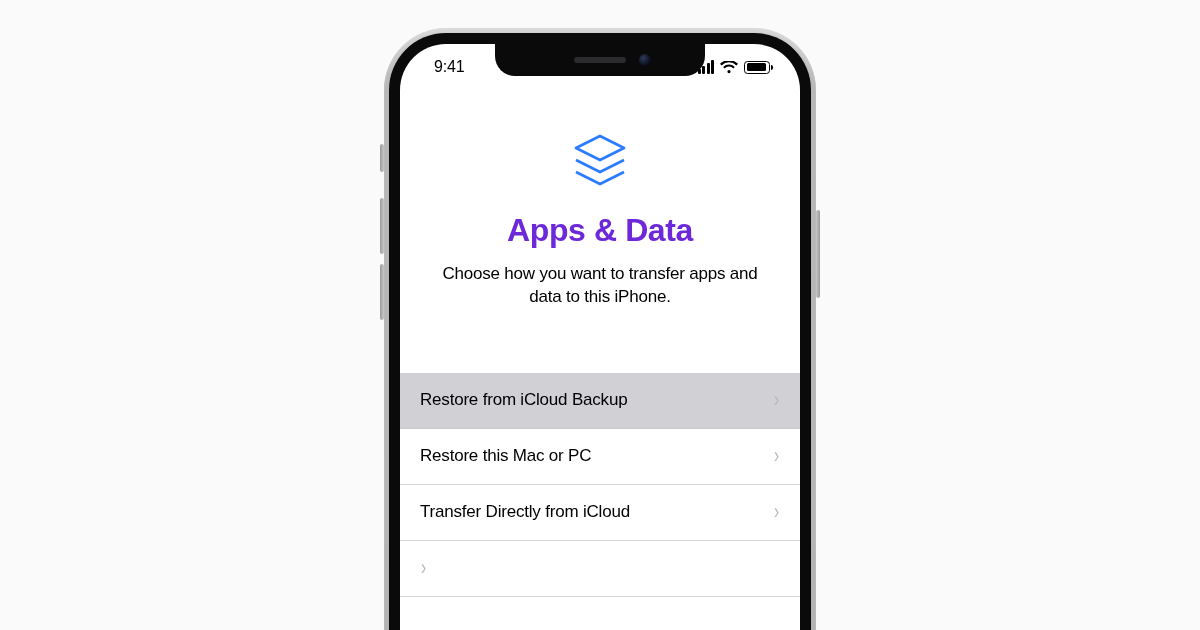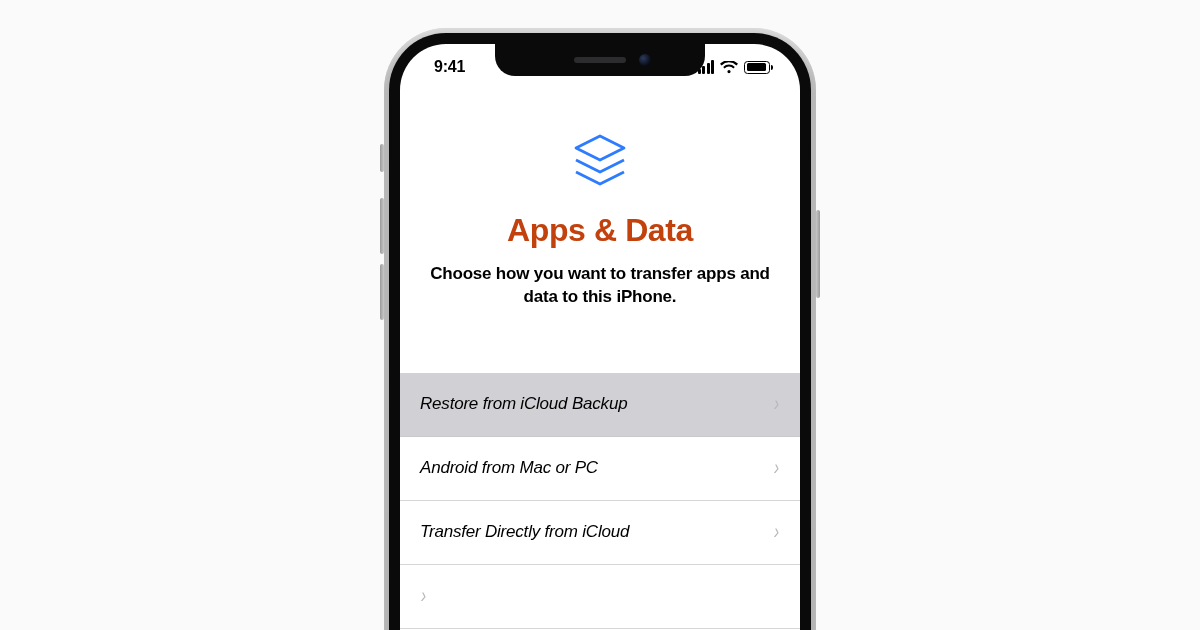--- a/index.html
+++ b/index.html
@@ -90,21 +90,21 @@
     position: absolute;
     top: 0;
     left: 0;
     right: 0;
     height: 46px;
     display: flex;
     justify-content: space-between;
     align-items: center;
     padding: 0 30px 0 34px;
     font-size: 16px;
-    font-weight: 700;
+    font-weight: 400;
     letter-spacing: -0.2px;
     z-index: 3;
   }
   .status-right {
     display: flex;
     align-items: center;
     gap: 6px;
   }
   .cell-bars { display: flex; align-items: flex-end; gap: 1.5px; }
   .cell-bars span { width: 3px; background:#000; border-radius: 1px; display:block;}
@@ -131,45 +131,44 @@
   }
   .hero {
     padding: 0 26px;
     text-align: center;
   }
   .hero-icon { display:flex; justify-content:center; margin-bottom: 20px; }
   .title {
     font-size: 32px;
     font-weight: 700;
     letter-spacing: -0.4px;
-    color: #c2410c;
+    color: #6d28d9;
     margin-bottom: 14px;
   }
   .subtitle {
     font-size: 17px;
     line-height: 1.35;
     color: #000;
-    font-weight: 700;
+    font-weight: 400;
     letter-spacing: -0.2px;
   }
   .options {
     margin-top: 64px;
   }
   .option-row {
-    height: 64px;
+    height: 56px;
     display: flex;
     align-items: center;
     justify-content: space-between;
     padding: 12px 20px;
     font-size: 17px;
     letter-spacing: -0.2px;
     color: #000;
     border-bottom: 1px solid #d6d6d8;
     cursor: pointer;
-    font-style: italic;
   }
   .option-row.selected {
     background: #d1d1d5;
     border-top: none;
     border-bottom: 1px solid #c8c8cc;
   }
   .chev { color: #b8b8bc; font-size: 22px; font-weight:300; line-height:1; transform: scaleX(0.7);}
 </style>
 </head>
 <body>
@@ -223,21 +222,21 @@
             <div class="title">Apps &amp; Data</div>
             <div class="subtitle">Choose how you want to transfer apps and data to this iPhone.</div>
           </div>
 
           <div class="options">
             <div class="option-row selected">
               <span>Restore from iCloud Backup</span>
               <span class="chev">›</span>
             </div>
             <div class="option-row">
-              <span>Android from Mac or PC</span>
+              <span>Restore this Mac or PC</span>
               <span class="chev">›</span>
             </div>
             <div class="option-row">
               <span>Transfer Directly from iCloud</span>
               <span class="chev">›</span>
             </div>
             <div class="option-row">
               <span class="chev">›</span>
             </div>
           </div>

